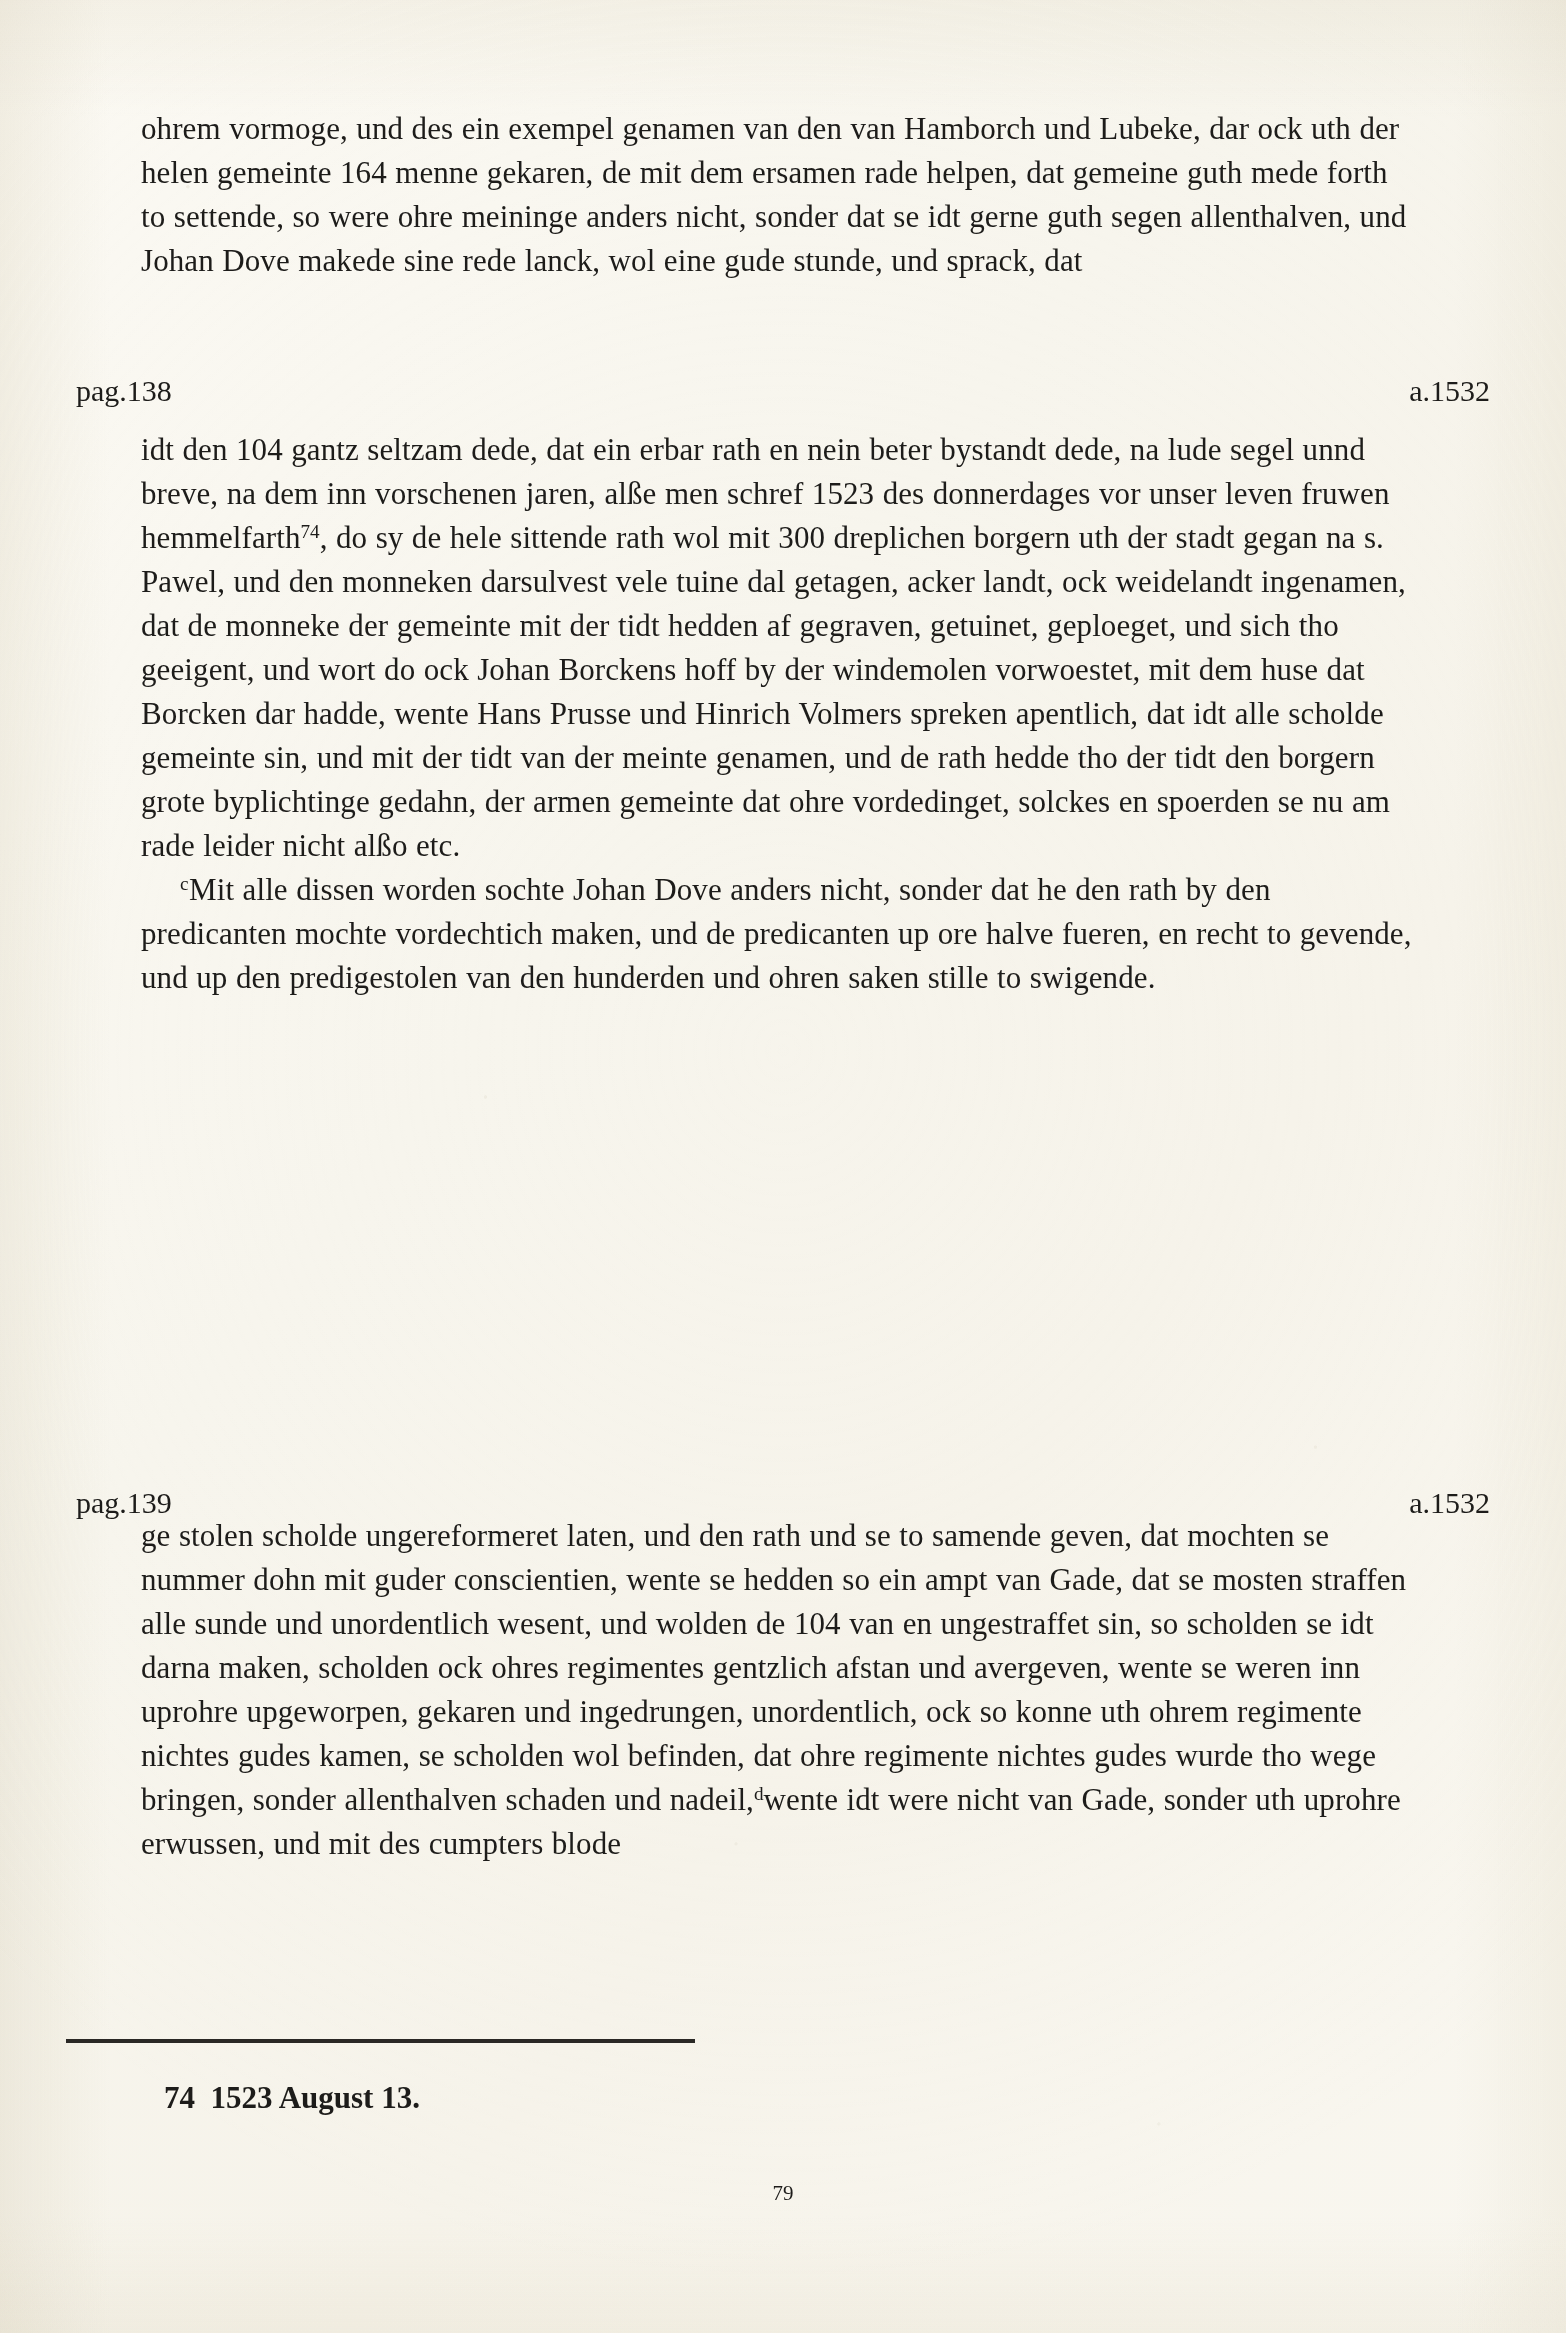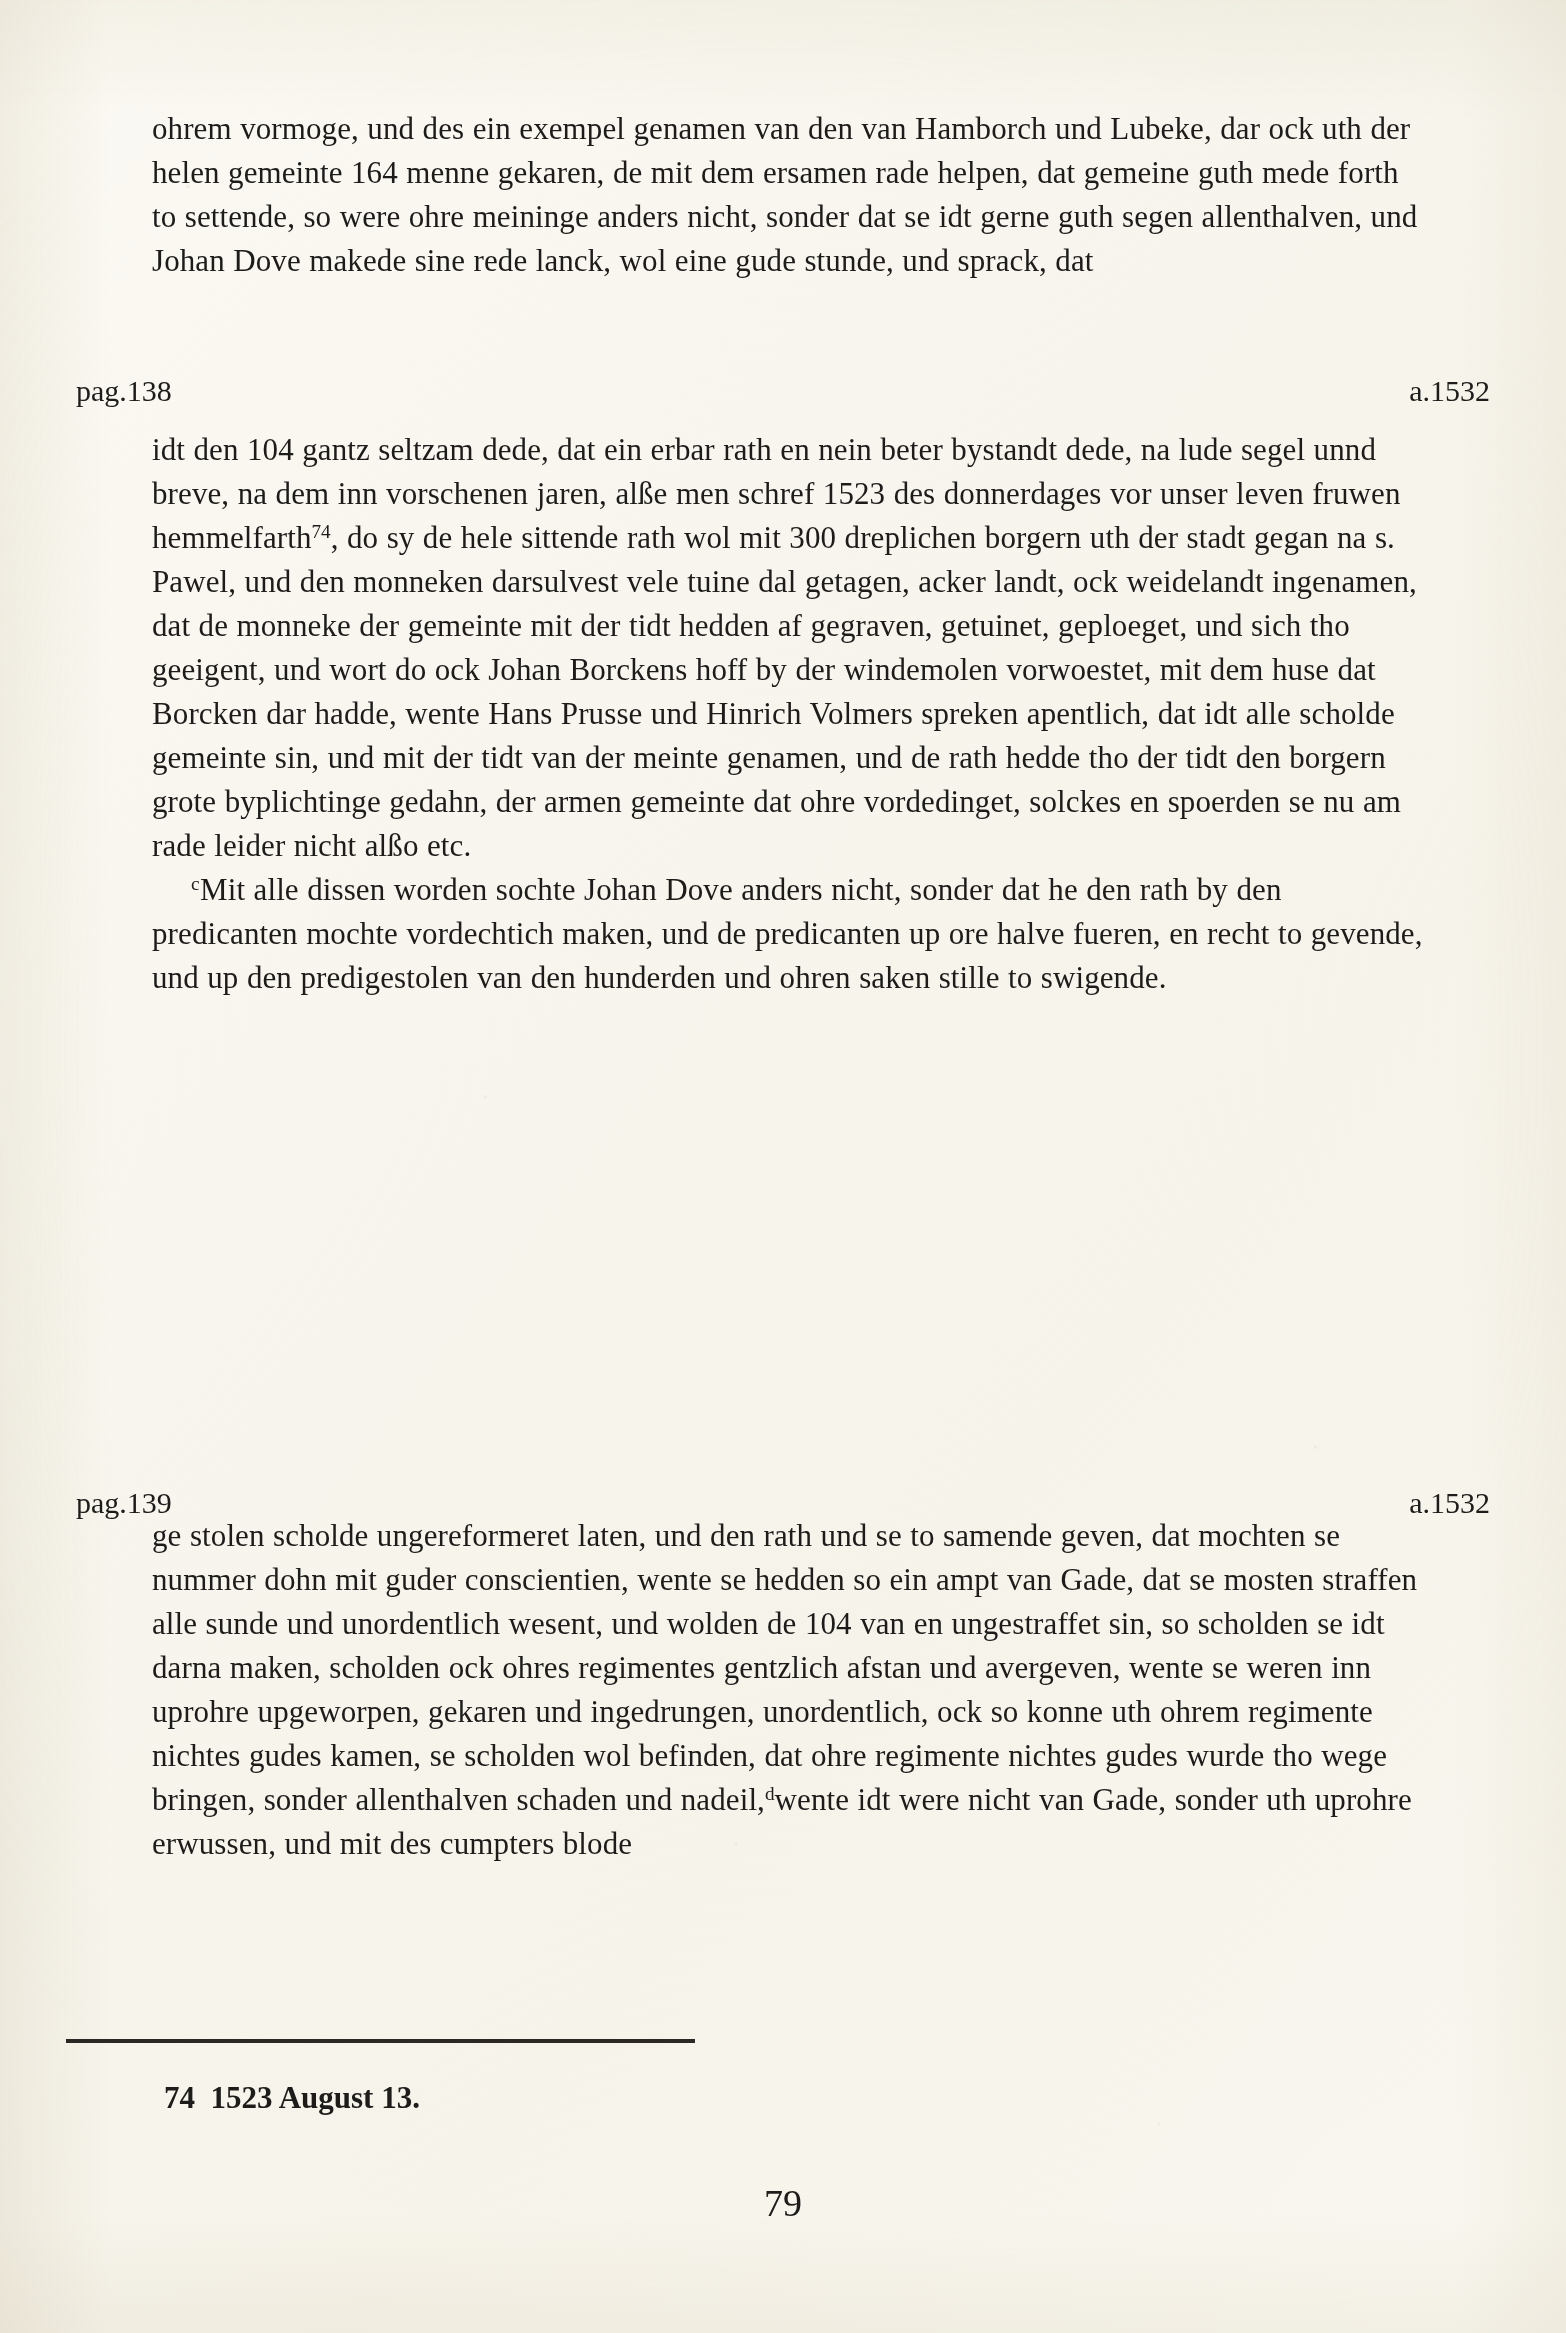--- a/index.html
+++ b/index.html
@@ -50,21 +50,20 @@
     width: 1566px;
     height: 2334px;
     z-index: 2;
   }
 
   
   .col {
     position: absolute;
     left: 141px;
     width: 1273px;
-    margin-left: 11px;
   }
 
   .body-text {
     font-size: 31px;
     line-height: 44px;
     color: #1d1c1a;
     text-align: left;
     letter-spacing: 0.1px;
     word-spacing: 0.6px;
     text-rendering: optimizeLegibility;
@@ -126,21 +125,21 @@
     margin-right: 15.6px;
   }
 
   
   .folio {
     position: absolute;
     left: 0;
     top: 2181px;
     width: 1566px;
     text-align: center;
-    font-size: 38px;
+    font-size: 21px;
     color: #1d1c1a;
   }
 
   
   #block-top      { top: 107px; }
   #runhead-138    { top: 374px; }
   #block-mid      { top: 428px; }
   #runhead-139    { top: 1486px; }
   #block-bottom   { top: 1514px; }
 </style>

